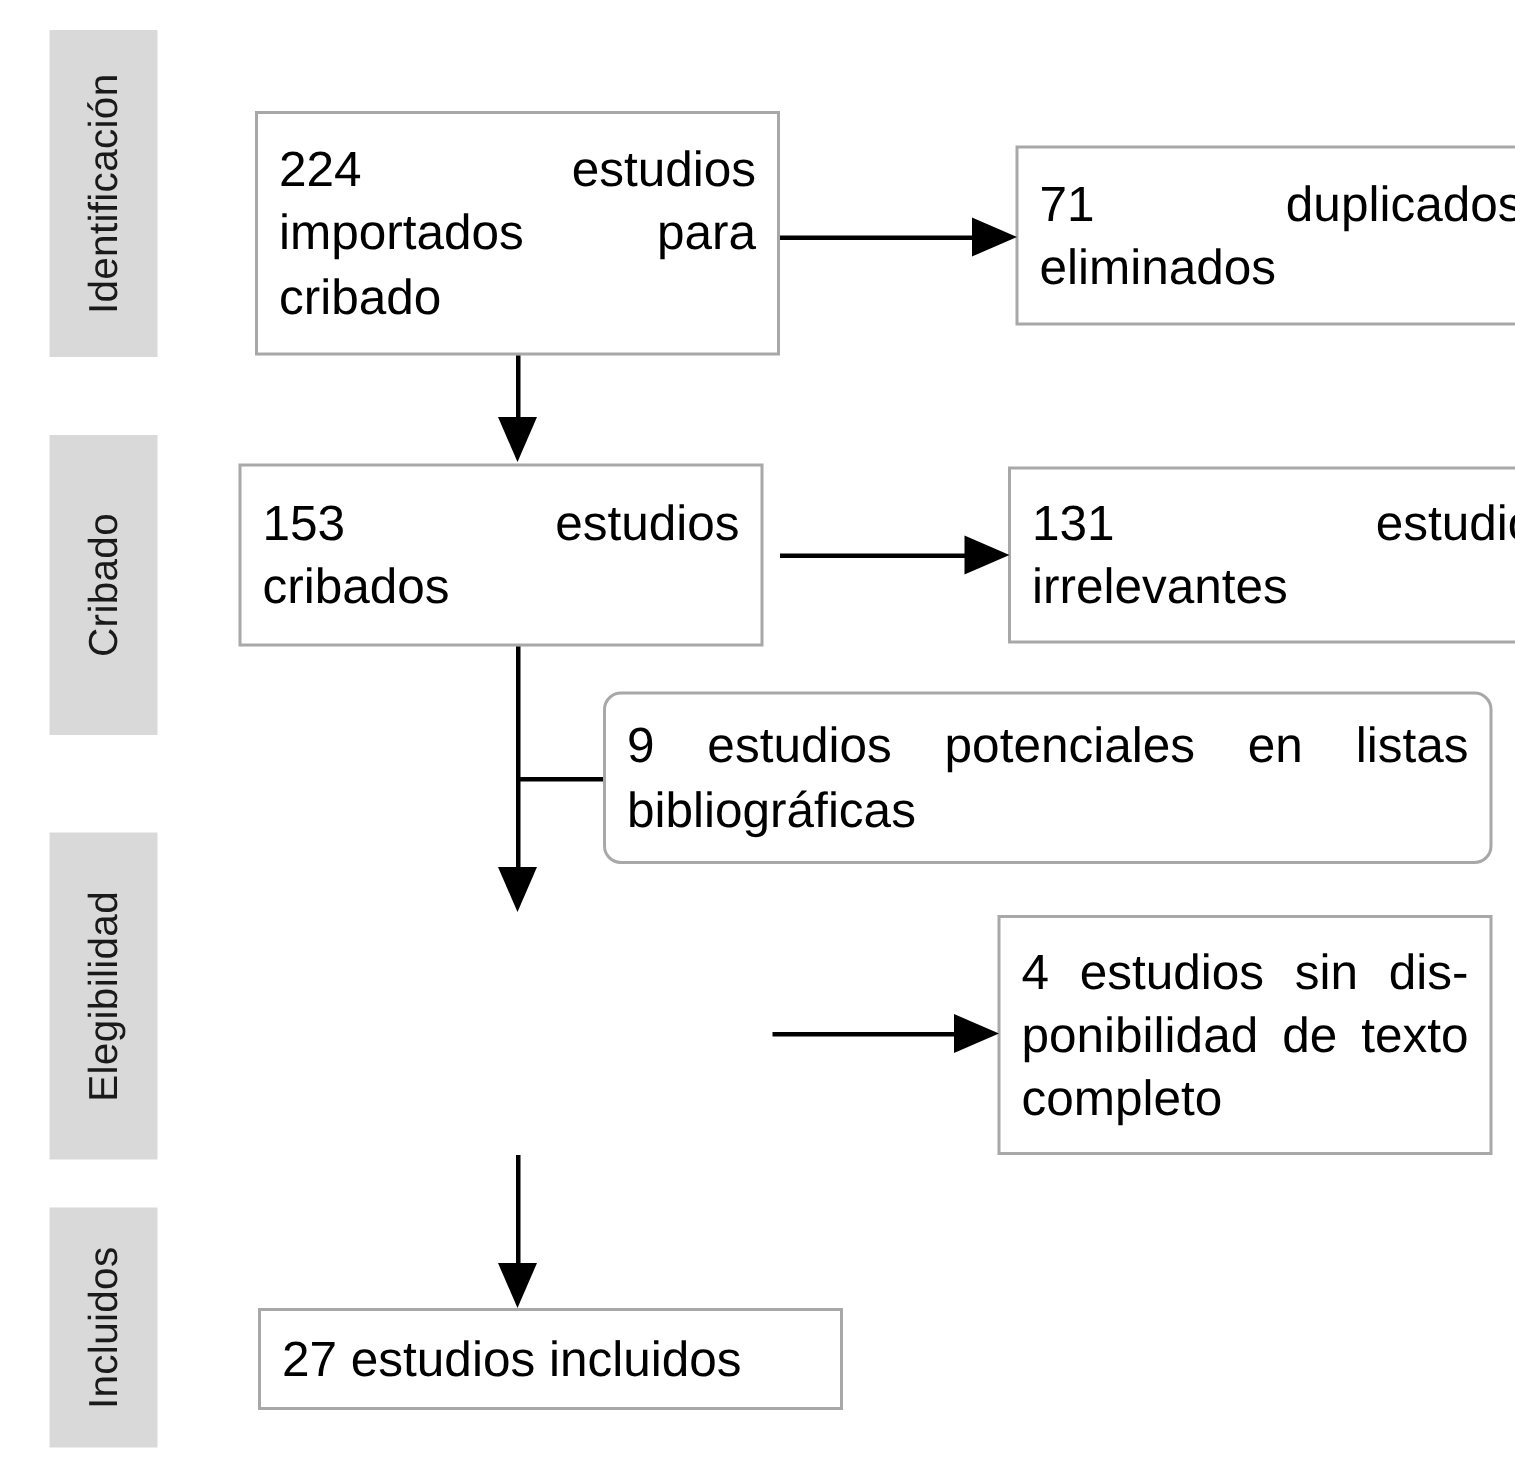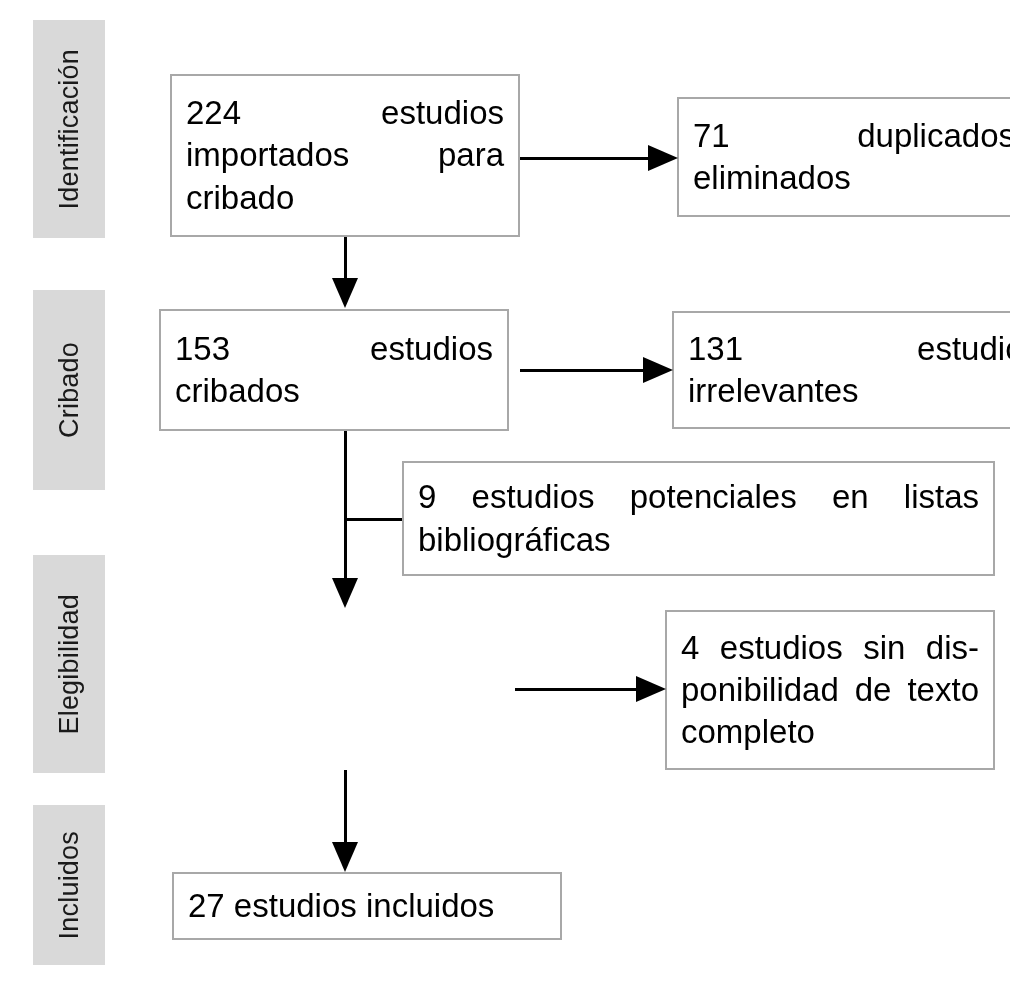--- a/index.html
+++ b/index.html
@@ -123,21 +123,21 @@
     <span class="box-text j3">153 estudios cribados</span>
   </div>
 
   <div class="box" style="left:672px; top:311px; width:384px; height:118px;">
     <span class="box-text j3">131 estudios irrelevantes</span>
   </div>
 
   <div class="hline" style="left:520px; top:369px; width:128px;"></div>
   <div class="arrow-right" style="left:643px; top:357px;"></div>
 
-  <div class="box" style="left:402px; top:461px; width:593px; height:115px;">
+  <div class="box" style="left:402px; top:461px; width:593px; height:115px;border-radius:12px;">
     <span class="box-text j3">9 estudios potenciales en listas bibliográficas</span>
   </div>
 
   <div class="vline" style="left:344px; top:431px; height:150px;"></div>
   <div class="arrow-down" style="left:332px; top:578px;"></div>
   <div class="hline" style="left:344px; top:518px; width:58px;"></div>
 
 
   <div class="box" style="left:665px; top:610px; width:330px; height:160px;">
     <span class="box-text j3">4 estudios sin dis­ponibilidad de texto completo</span>

